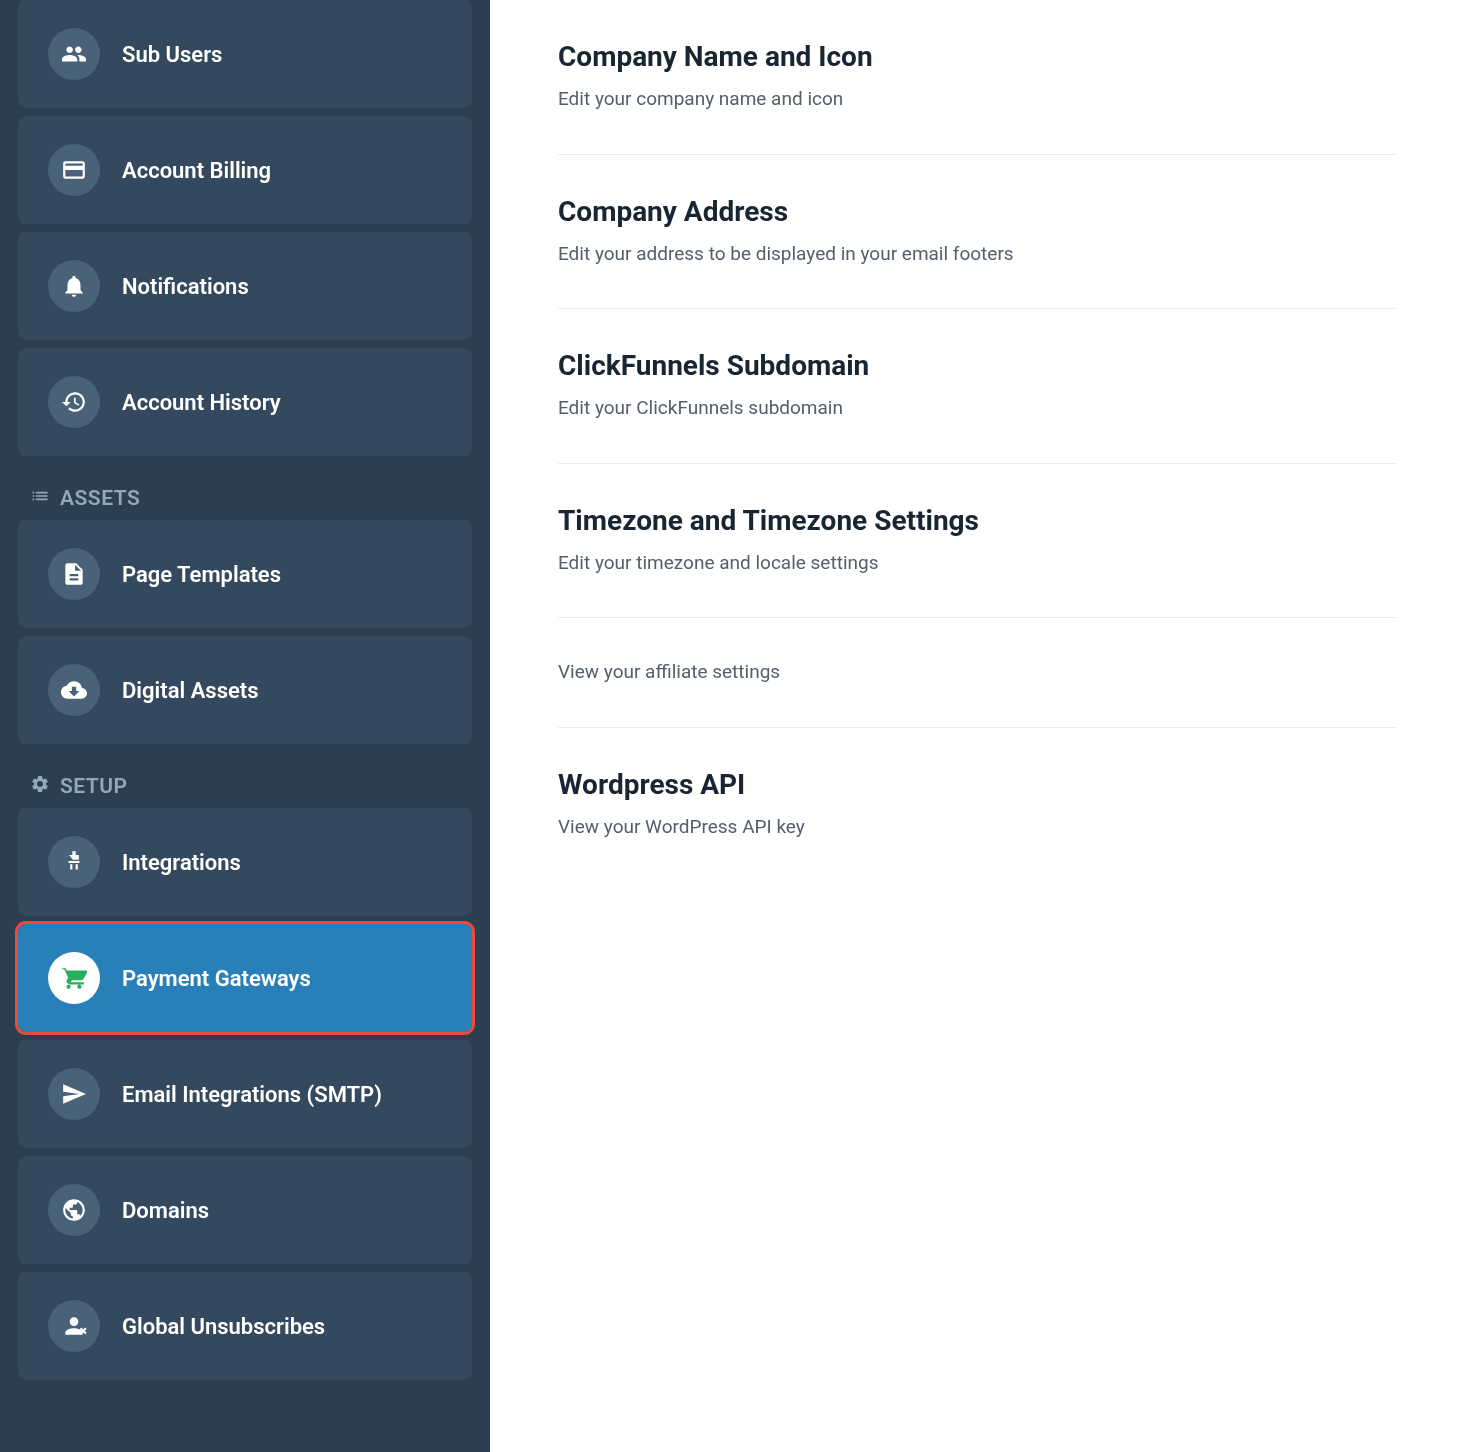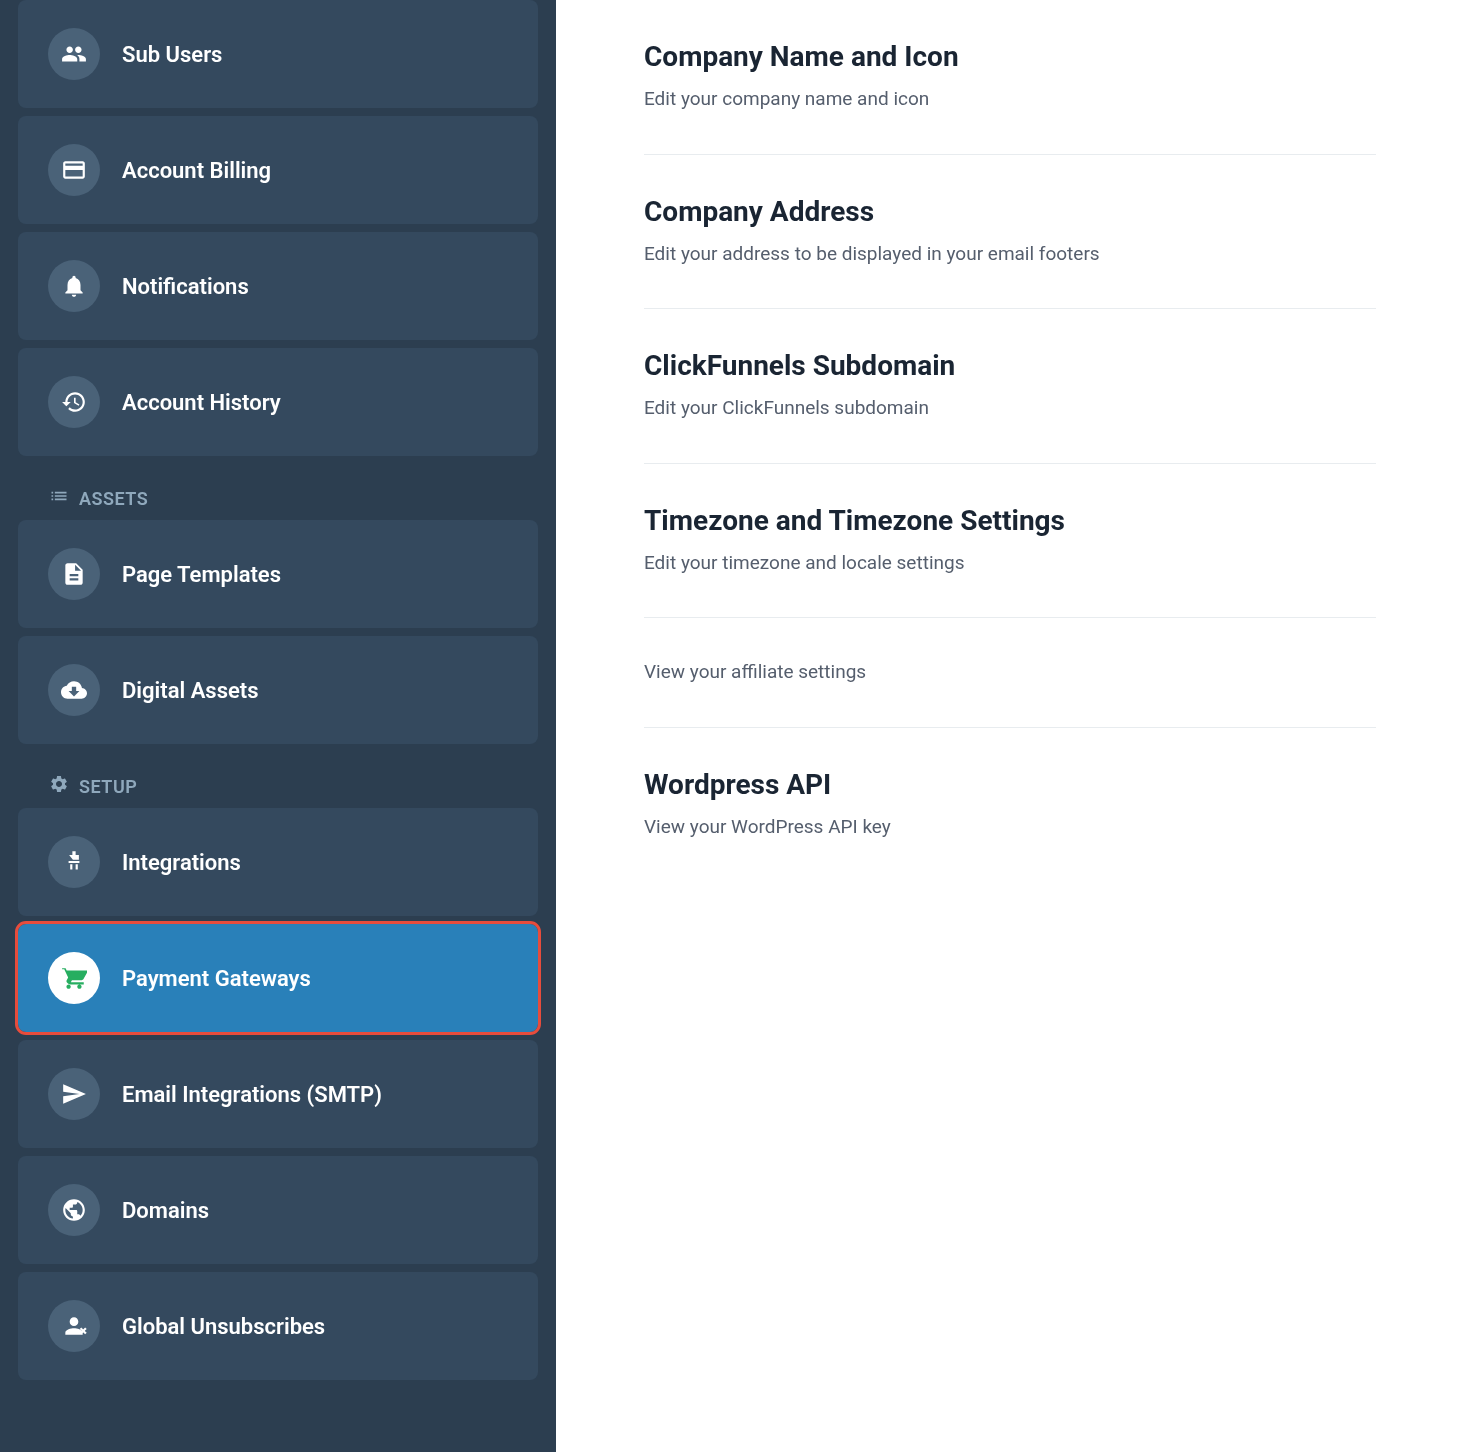--- a/index.html
+++ b/index.html
@@ -6,21 +6,21 @@
     body {
       font-family: -apple-system, BlinkMacSystemFont, 'Segoe UI', Roboto, sans-serif;
       display: flex;
       width: 1464px;
       min-height: 1452px;
       background: #fff;
     }
 
     
     .sidebar {
-      width: 556px;
+      width: 490px;
       background: #2c3e50;
       min-height: 1452px;
       padding: 0;
       flex-shrink: 0;
     }
 
     .sidebar-item {
       display: flex;
       align-items: center;
       padding: 28px 30px;
@@ -60,36 +60,35 @@
       color: #fff;
       font-size: 22px;
       font-weight: 600;
     }
 
     .section-header {
       display: flex;
       align-items: center;
       padding: 22px 30px 10px 30px;
       color: #8fa8bc;
-      font-size: 18px;
+      font-size: 21px;
       font-weight: 600;
       letter-spacing: 0.5px;
       text-transform: uppercase;
-      margin-left: 19px;
     }
 
     .section-header-icon {
       margin-right: 10px;
       font-size: 18px;
     }
 
     
     .main-content {
       flex: 1;
-      padding: 0 88px;
+      padding: 0 68px;
       background: #fff;
     }
 
     .content-section {
       padding: 40px 0;
       border-bottom: 1px solid #e8ecef;
     }
 
     .content-section:last-child {
       border-bottom: none;

